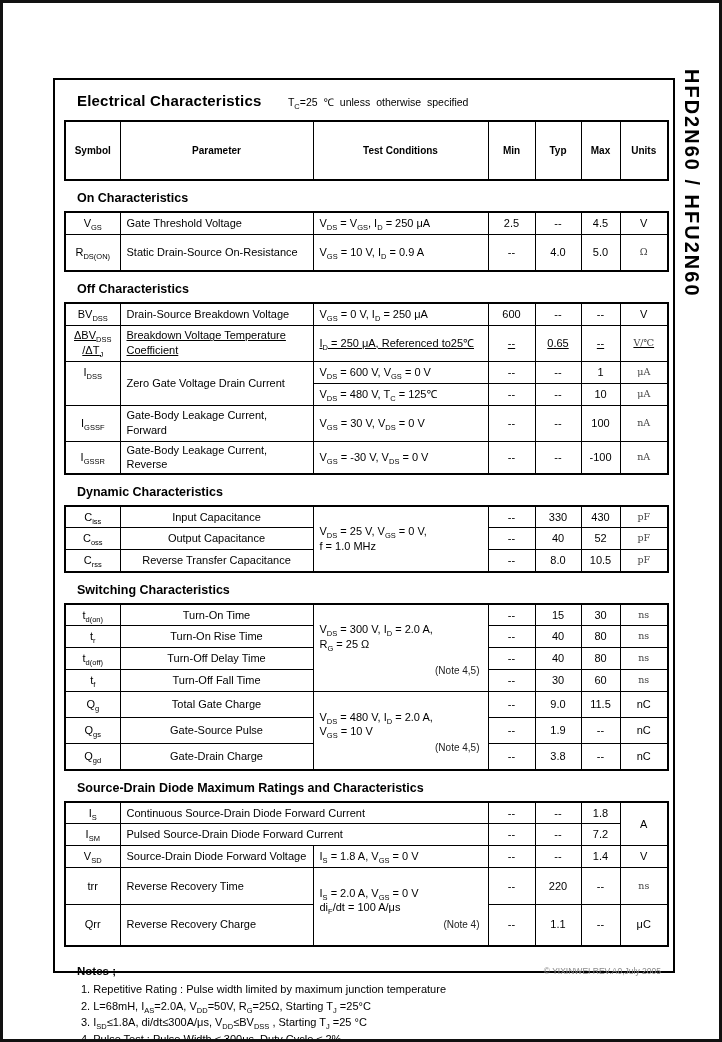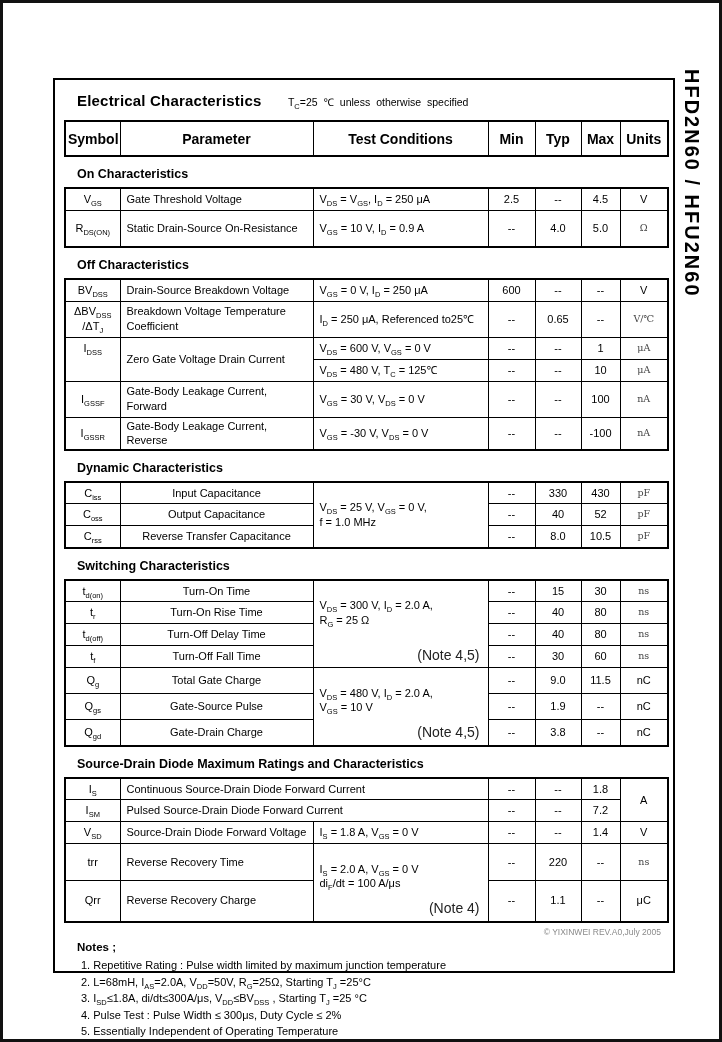--- a/index.html
+++ b/index.html
@@ -10,38 +10,38 @@
   }
   .frame{
     position:absolute;left:50px;top:75px;width:622px;height:895px;
     border:2px solid #000;box-sizing:border-box;padding:8px 6px 0 8px;
   }
   .title-row{margin:4px 0 10px 14px;}
   .doc-title{display:inline;font-size:15px;font-weight:bold;letter-spacing:.2px;}
   .doc-cond{display:inline;font-size:10.5px;margin-left:22px;word-spacing:3px;}
   table{border-collapse:collapse;table-layout:fixed;width:603px;margin-left:1px;border:2px solid #000;}
   td,th{border:1.5px solid #000;overflow:hidden;}
-  th{font-size:14px;font-weight:bold;height:21px;padding:6px 2px;}
+  th{font-size:10px;font-weight:bold;height:21px;padding:18px 2px;}
   td{font-size:11px;text-align:center;vertical-align:middle;padding:1px 4px;line-height:1.32;white-space:pre-line;}
   tr{height:22px;}
   sub{font-size:7.5px;line-height:0;}
   .tl{text-align:left;padding-left:6px;}
   .vtop{vertical-align:top;padding-top:3px;}
   .cond-note{position:relative;vertical-align:top;padding-top:3px;}
-  .cond-note .note{position:absolute;right:8px;bottom:3px;font-size:14px;color:#222;}
+  .cond-note .note{position:absolute;right:8px;bottom:14px;font-size:10px;color:#222;}
   .sec-title{font-weight:bold;font-size:12.5px;margin:10px 0 6px 14px;}
   .u-alt{font-size:9.5px;color:#454545;font-family:"DejaVu Serif", serif;}
   .notes{margin:16px 0 0 14px;font-size:11px;line-height:16.5px;}
   .notes-title{font-weight:bold;font-size:11.5px;margin-bottom:2px;}
   .note-item{padding-left:4px;}
   .side-title{
     position:absolute;top:66px;right:16px;
     writing-mode:vertical-rl;font-size:20px;font-weight:bold;letter-spacing:2px;
   }
-  .copyright{position:absolute;top:924px;right:58px;font-size:8.5px;color:#8a8a8a;}
+  .copyright{position:absolute;top:963px;right:58px;font-size:8.5px;color:#8a8a8a;}
 </style>
 </head>
 <body>
 
 <div class="frame">
 
   <div class="title-row">
     <h1 class="doc-title">Electrical Characteristics</h1>
     <span class="doc-cond">T<sub>C</sub>=25 ℃ unless otherwise specified</span>
   </div>
@@ -116,21 +116,21 @@
     <tbody>
         <tr>
       <td>BV<sub>DSS</sub></td>
       <td class="tl">Drain-Source Breakdown Voltage</td>
       <td class="tl">V<sub>GS</sub> = 0 V, I<sub>D</sub> = 250 μA</td>
       <td>600</td>
       <td>--</td>
       <td>--</td>
       <td>V</td>
     </tr>
-    <tr style="height:36px;">
+    <tr style="height:36px;text-decoration:underline;">
       <td>ΔBV<sub>DSS</sub>
 /ΔT<sub>J</sub></td>
       <td class="tl">Breakdown Voltage Temperature Coefficient</td>
       <td class="tl">I<sub>D</sub> = 250 μA, Referenced to25℃</td>
       <td>--</td>
       <td>0.65</td>
       <td>--</td>
       <td class="u-alt">V/℃</td>
     </tr>
     <tr>

